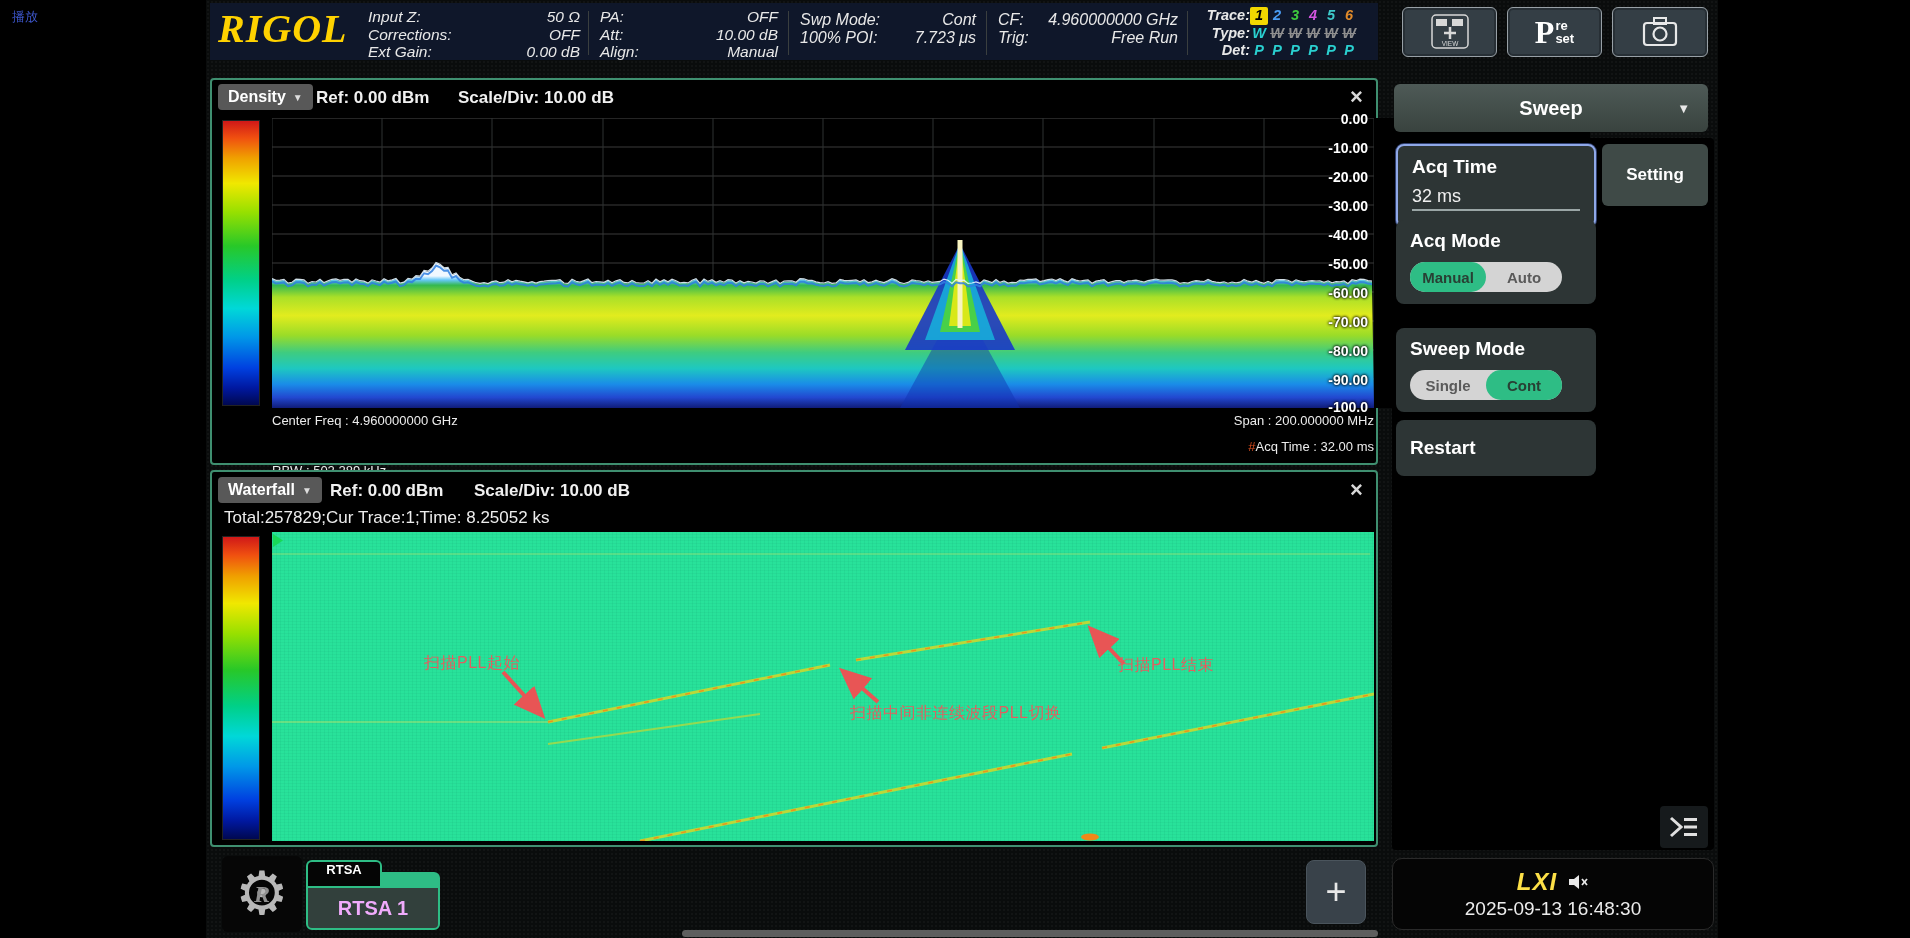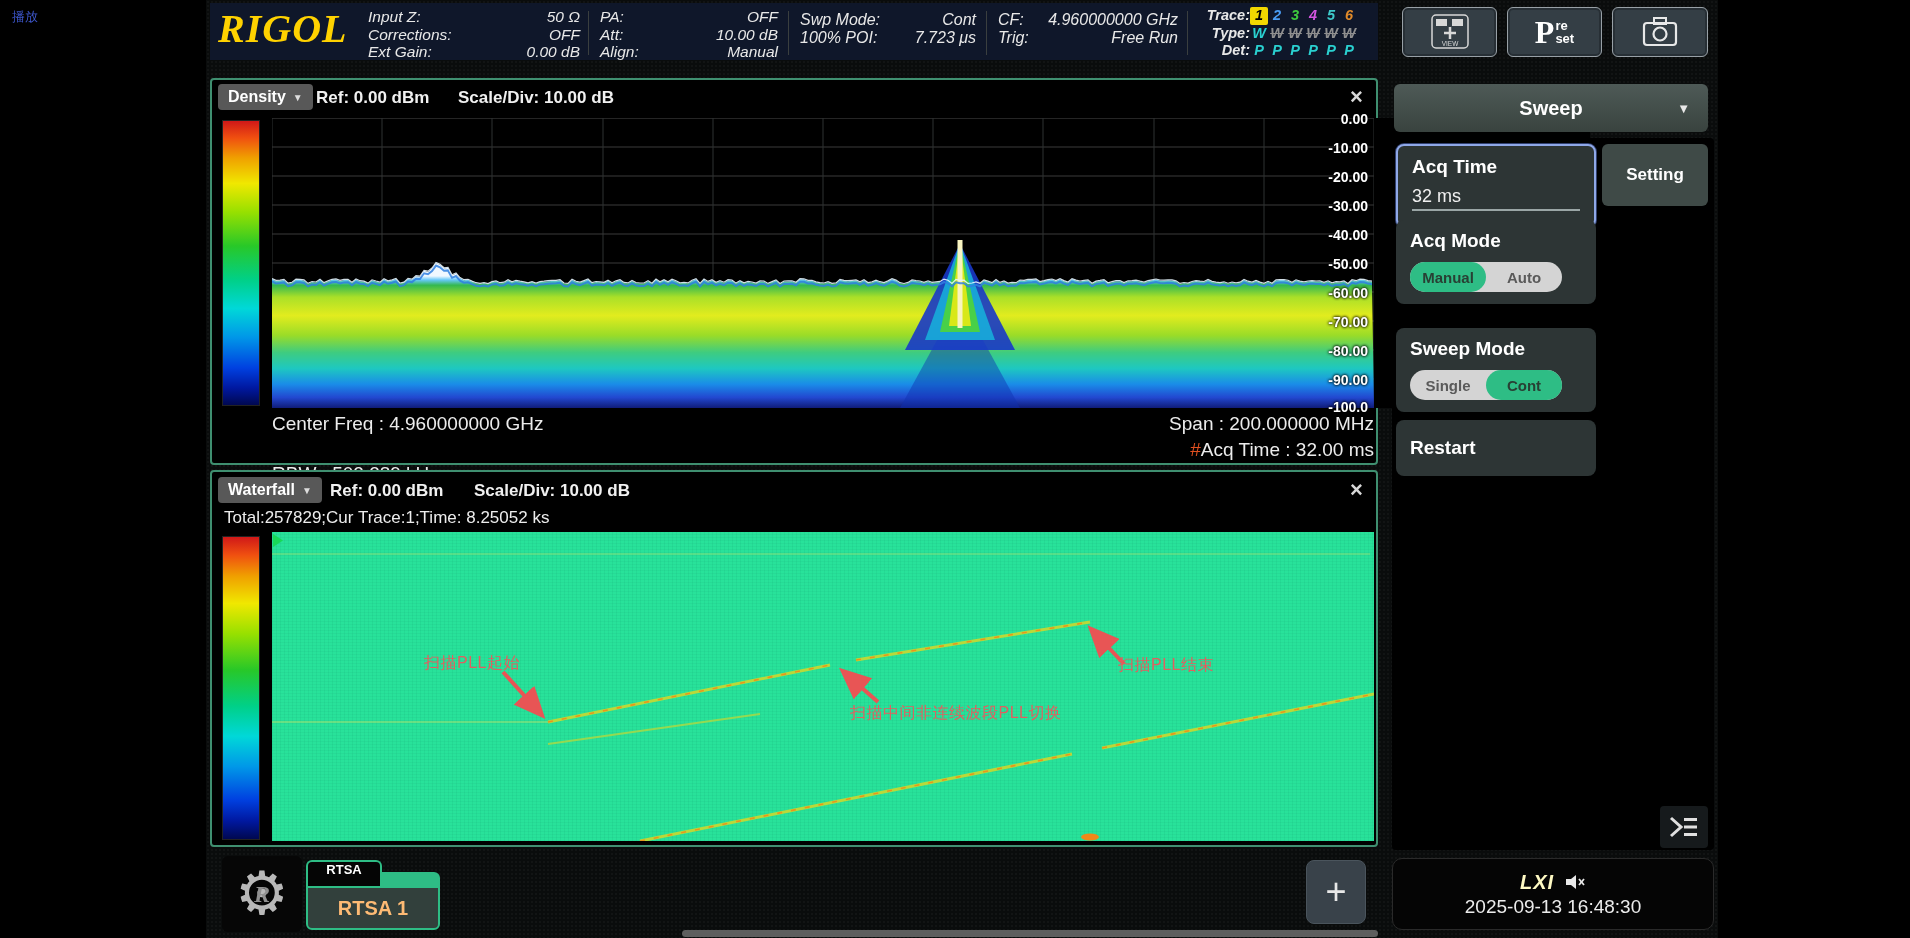--- a/index.html
+++ b/index.html
@@ -13,21 +13,21 @@
   .hdr-row{display:flex;justify-content:space-between;line-height:17.5px;}
   .hcol{position:absolute;display:flex;flex-direction:column;font-size:15.5px;}
   .vdiv{position:absolute;width:1px;background:#3a3f3f;top:8px;height:44px;}
   .title-btn{position:absolute;height:26px;background:#585858;border-radius:4px;color:#fff;
     font-weight:bold;font-size:16px;display:flex;align-items:center;justify-content:center;gap:7px;padding:0 10px;}
   .title-btn .dd{font-size:10px;color:#ddd;}
   .hdr-text{position:absolute;font-weight:bold;font-size:17px;color:#f0f0f0;}
   .close-x{position:absolute;font-size:22px;color:#d8d8d8;font-weight:bold;cursor:default;line-height:20px;}
   .ylab{position:absolute;width:128px;text-align:right;font-size:14px;font-weight:bold;color:#fff;
     text-shadow:0 0 3px #000,0 0 3px #000;}
-  .ftr{position:absolute;font-size:19px;font-weight:500;color:#ececec;}
+  .ftr{position:absolute;font-size:13px;font-weight:500;color:#ececec;}
   .tr-btn{position:absolute;background:#343e45;border:1px solid #98a0a6;border-radius:6px;
     box-shadow:inset 0 0 0 2px #272f35;display:flex;align-items:center;justify-content:center;box-sizing:border-box;}
   .side-item{position:absolute;background:#2d3535;border-radius:8px;box-sizing:border-box;padding:10px 14px;}
   .side-title{font-size:19px;font-weight:bold;color:#fff;}
   .toggle{position:relative;margin-top:10px;width:152px;height:30px;background:#d4d4d4;border-radius:15px;
     display:flex;font-size:15px;font-weight:bold;}
   .toggle span{flex:1;display:flex;align-items:center;justify-content:center;color:#5a5a5a;border-radius:15px;}
   .toggle span.sel{background:#2ebd85;color:#284034;}
   .trace-cell{display:inline-block;width:18px;text-align:center;font-weight:bold;}
   .t1{background:#f2d800;color:#000;border-radius:2px;}
@@ -351,34 +351,34 @@
 
 <div class="abs" style="left:306px;top:860px;width:134px;height:70px;">
   <div style="position:absolute;left:0;top:0;width:76px;height:26px;background:#050505;border:2px solid #2ebd85;border-bottom:none;
               border-radius:6px 6px 0 0;box-sizing:border-box;display:flex;justify-content:center;
               font-size:13px;font-weight:bold;color:#fff;">
     <span>RTSA</span>
   </div>
   <div style="position:absolute;left:76px;top:12px;width:58px;height:14px;background:#2ebd85;border-radius:0 6px 0 0;"></div>
   <div style="position:absolute;left:0;top:26px;width:134px;height:44px;background:#32403c;border:2px solid #2ebd85;
               border-radius:0 0 6px 6px;box-sizing:border-box;display:flex;align-items:center;justify-content:center;
-              font-size:20px;font-weight:bold;color:#fdba74;">
+              font-size:20px;font-weight:bold;color:#f0abfc;">
     <span>RTSA 1</span>
   </div>
 </div>
 
 <div class="abs" style="left:1306px;top:860px;width:60px;height:64px;background:#39424a;border:1px solid #4a545c;border-radius:8px;
             box-sizing:border-box;display:flex;align-items:center;justify-content:center;font-size:36px;color:#e8e8e8;">
   <span>+</span>
 </div>
 
 <div class="abs" style="left:1392px;top:858px;width:322px;height:72px;background:#050505;border:1px solid #2a2a2a;border-radius:10px;
             box-sizing:border-box;display:flex;flex-direction:column;align-items:center;justify-content:center;gap:2px;">
   <div style="display:flex;align-items:center;gap:10px;">
-    <span style="font-size:20px;font-weight:bold;font-style:italic;color:#fef9c3;letter-spacing:1px;">LXI</span>
+    <span style="font-size:24px;font-weight:bold;font-style:italic;color:#fde047;letter-spacing:1px;">LXI</span>
     <svg width="22" height="18">
       <polygon points="2,6 7,6 12,2 12,16 7,12 2,12" fill="#e8e8e8"></polygon>
       <line x1="15" y1="6" x2="20" y2="12" stroke="#e8e8e8" stroke-width="1.8"></line>
       <line x1="20" y1="6" x2="15" y2="12" stroke="#e8e8e8" stroke-width="1.8"></line>
     </svg>
   </div>
   <div style="font-size:19px;color:#ececec;">2025-09-13 16:48:30</div>
 </div>
 
 <div class="abs" style="left:682px;top:930px;width:696px;height:7px;background:#5e5e5e;border-radius:4px;"></div>

